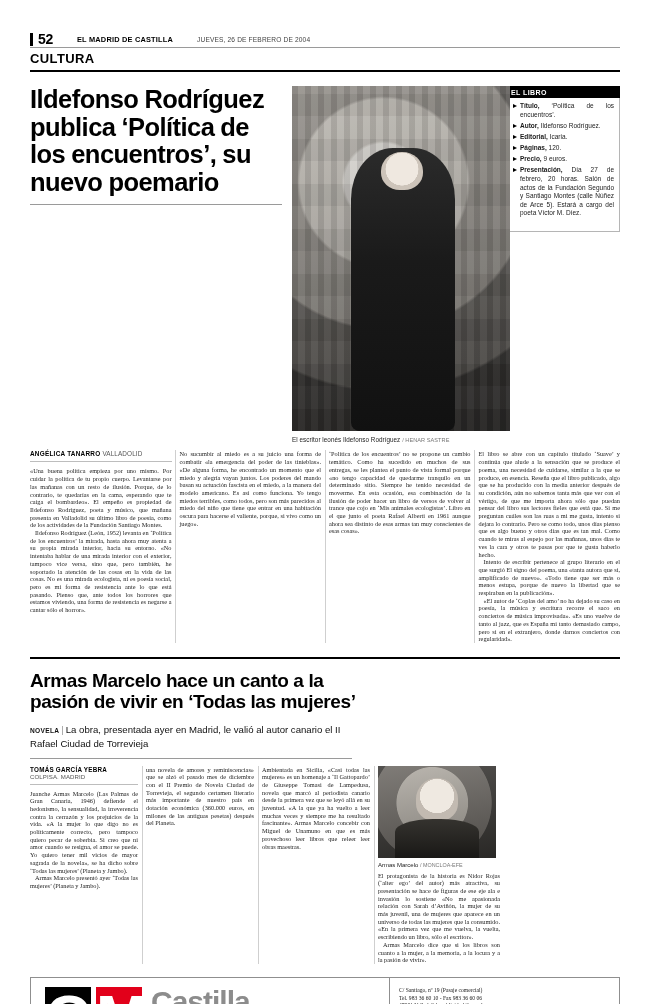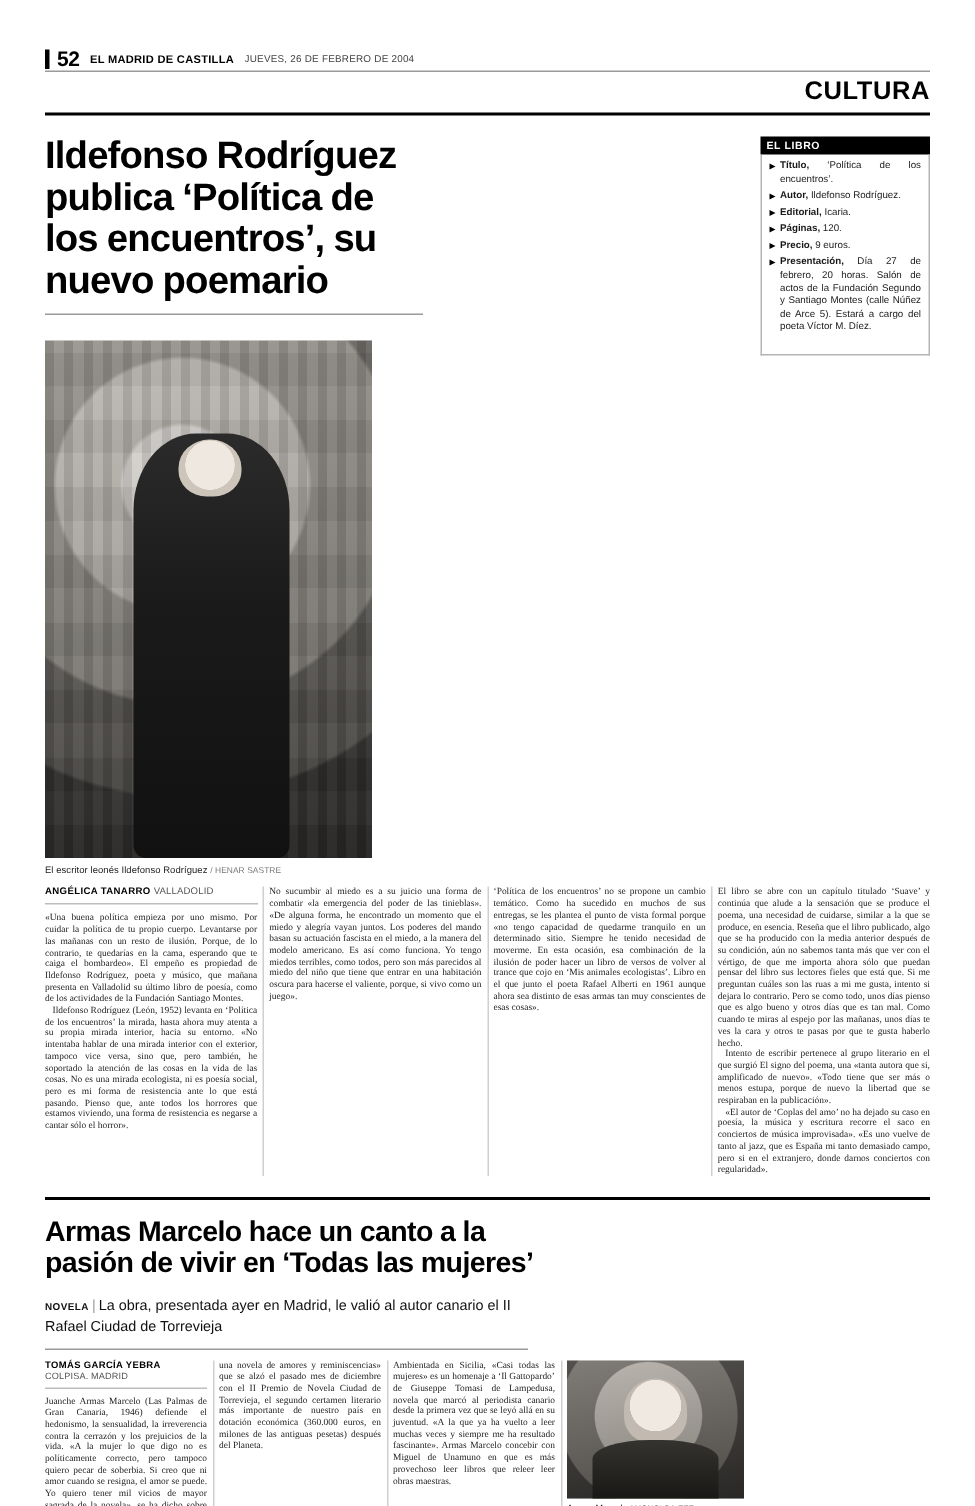--- a/index.html
+++ b/index.html
@@ -7,39 +7,39 @@
     width: 650px; height: 1004px;
     background: #ffffff;
     font-family: "Liberation Sans", sans-serif;
     color: #000;
     overflow: hidden;
   }
   .page { position: relative; width: 650px; height: 1004px; padding: 0; }
 
   
   .masthead {
-    display: flex; align-items: center; gap: 7px;
+    display: flex; align-items: center; gap: 24px;
     padding: 33px 30px 0 30px;
   }
   .folio {
     font-weight: bold; font-size: 14px; letter-spacing: -.3px;
     border-left: 3px solid #000; padding-left: 5px; line-height: 13px;
   }
   .paper-name { font-weight: bold; font-size: 7.4px; letter-spacing: .2px; line-height: 12px; }
   .issue-date { font-size: 6.6px; letter-spacing: .15px; color: #444; line-height: 12px; }
   .masthead-rule { margin: 1px 30px 0 30px; height: 1px; background: #9a9a9a; }
   .section-name {
     margin: 3px 30px 0 30px;
-    font-weight: bold; font-size: 17px; letter-spacing: .4px; text-align: right;
+    font-weight: bold; font-size: 13px; letter-spacing: .4px;
   }
   .section-rule { margin: 4px 30px 0 30px; height: 2.4px; background: #000; }
 
   
   .art1 { position: relative; padding: 0 30px; }
-  .a1-top { display: flex; gap: 10px; margin-top: 14px; flex-direction: column; }
+  .a1-top { display: flex; gap: 10px; margin-top: 14px; }
   .a1-left { width: 252px; }
   .headline {
     font-weight: bold; font-size: 25.5px; line-height: 27.5px;
     letter-spacing: -.55px; word-spacing: -.5px;
   }
   .standfirst {
     margin-top: 17px; font-size: 10.6px; line-height: 14.2px; color: #111;
   }
   .sf-rule { height: 1px; background: #9a9a9a; margin: 8px 0 7px 0; }
   .standfirst2 { font-size: 10.6px; line-height: 14.2px; color: #111; }

